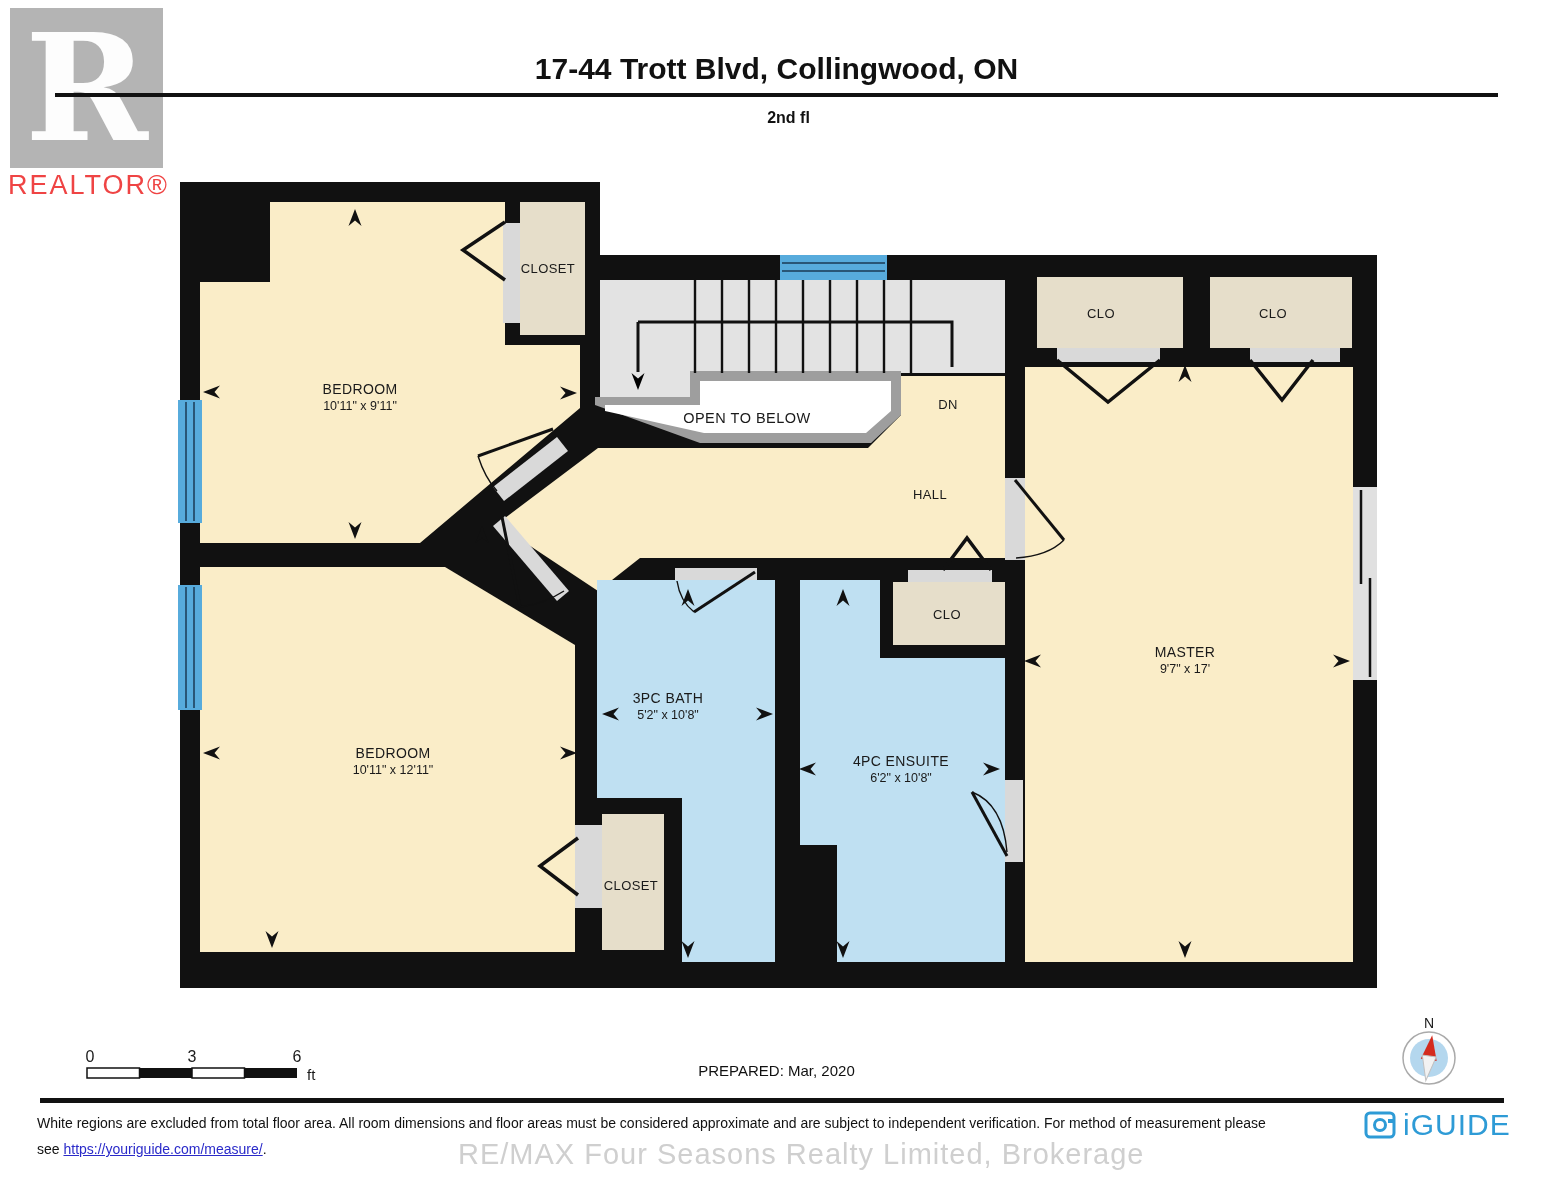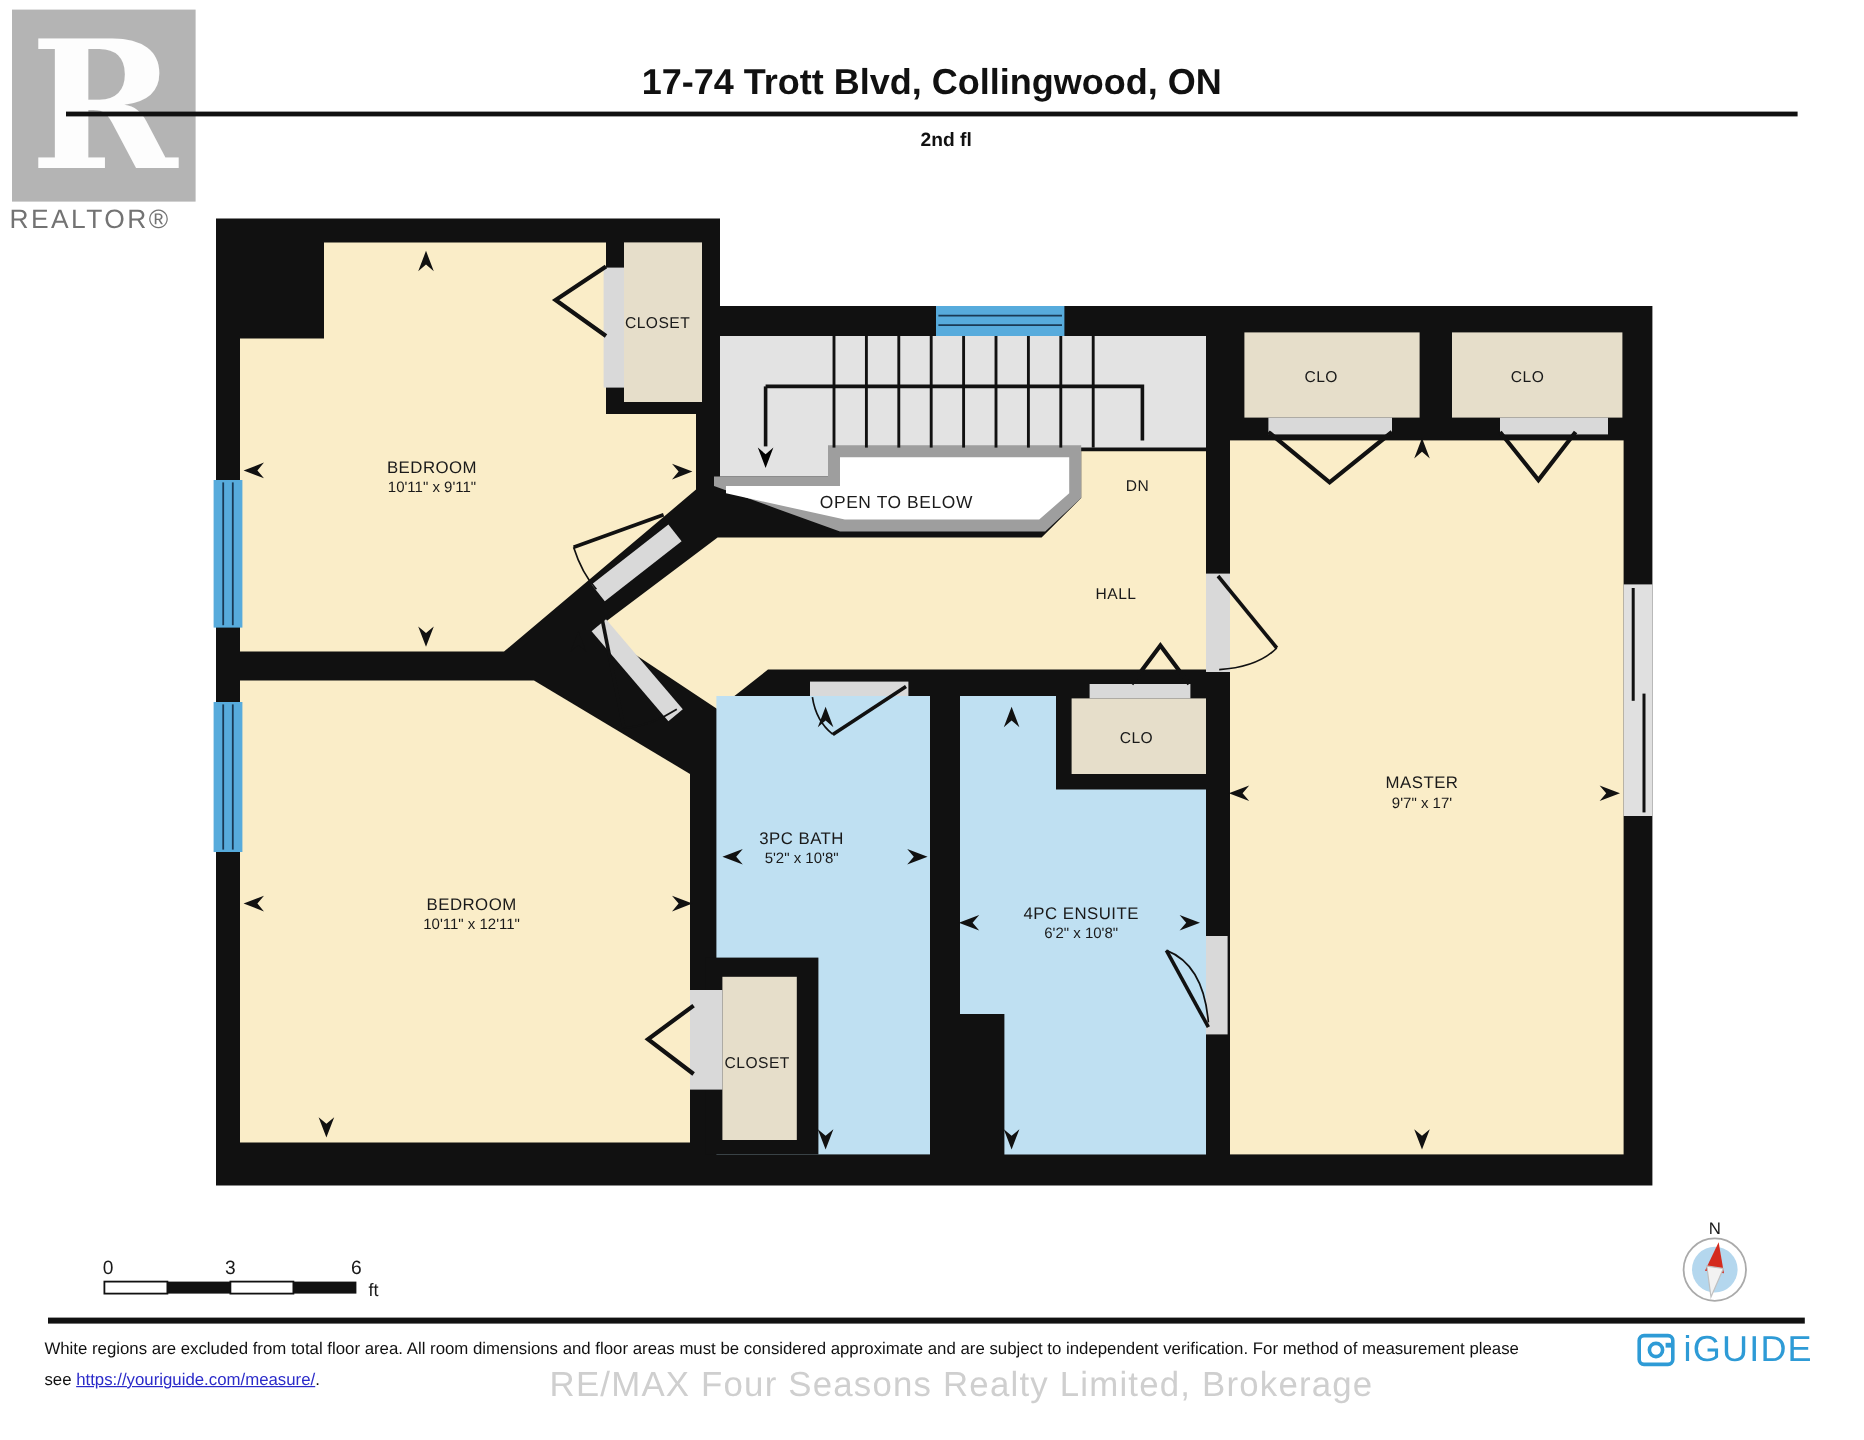--- a/index.html
+++ b/index.html
@@ -2,21 +2,21 @@
 <html><head>
 <meta charset="utf-8">
 <style>
   html,body{margin:0;padding:0;background:#fff;}
   #page{position:relative;width:1553px;height:1200px;background:#fff;overflow:hidden;
         font-family:"Liberation Sans",sans-serif;color:#111;}
   
   #realtor-logo{position:absolute;left:10px;top:8px;width:153px;height:160px;background:#b4b4b4;
     display:flex;align-items:center;justify-content:center;}
   #realtor-logo .r{font-family:"DejaVu Serif",serif;font-weight:bold;font-size:148px;line-height:150px;color:#fdfdfd;}
-  #realtor-brand{position:absolute;left:8px;top:170px;width:170px;font-size:22px;letter-spacing:2px;color:#737373;}
+  #realtor-brand{position:absolute;left:8px;top:170px;width:170px;font-size:27px;letter-spacing:2px;color:#ef4444;}
   #page-title{position:absolute;left:0;top:52px;width:100%;text-align:center;font-size:30px;font-weight:bold;}
   #header-rule{position:absolute;left:55px;top:93px;width:1443px;height:4px;background:#111;}
   #subtitle{position:absolute;left:0;top:109px;width:100%;display:flex;justify-content:center;gap:13px;font-size:16px;margin-left:12px;}
   #subtitle .fl{font-weight:bold;}
   #subtitle .areas div{line-height:25px;}
   
   #plan{position:absolute;left:0;top:0;}
   text{font-family:"Liberation Sans",sans-serif;fill:#1a1a1a;}
   .room-label{font-size:14px;letter-spacing:.4px;}
   .dim-label{font-size:12.5px;}
@@ -46,21 +46,21 @@
 </style>
 </head>
 <body>
 
 <div id="page">
 
   <div id="realtor-logo">
     <span class="r">R</span>
   </div>
   <div id="realtor-brand">REALTOR®</div>
-  <div id="page-title">17-74 Trott Blvd, Collingwood, ON</div>
+  <div id="page-title">17-44 Trott Blvd, Collingwood, ON</div>
   <div id="header-rule"></div>
   <div id="subtitle">
     <div class="fl">2nd fl</div>
   </div>
 
   <svg id="plan" width="1553" height="1200" viewBox="0 0 1553 1200">
     <defs>
       <path id="arr" d="M0,0 L-17,-6.5 L-11.5,0 L-17,6.5 Z"></path>
     </defs>
 
@@ -213,20 +213,21 @@
       <text text-anchor="middle" x="1429" y="1028" font-size="14">N</text>
       <circle cx="1429" cy="1058" r="26" fill="#ffffff" stroke="#aaaaaa" stroke-width="1.5"></circle>
       <circle cx="1429" cy="1058" r="19" fill="#B4D7EE"></circle>
       <g transform="rotate(8 1429 1058)">
         <polygon points="1429,1035 1421,1060 1437,1060" fill="#D42B1E"></polygon>
         <polygon points="1429,1081 1422,1056 1436,1056" fill="#f2f2f2" stroke="#c0c0c0" stroke-width="1"></polygon>
       </g>
     </g>
   </svg>
 
+  <div id="prepared">PREPARED: Mar, 2020</div>
   <div id="footer-rule"></div>
   <div id="watermark">RE/MAX Four Seasons Realty Limited, Brokerage</div>
   <div id="disclaimer">
     <span>White regions are excluded from total floor area. All room dimensions and floor areas must be considered approximate and are subject to independent verification. For method of measurement please</span><br>
     <span>see </span><a href="#">https://youriguide.com/measure/</a><span>.</span>
   </div>
   <div id="iguide">
     <svg width="34" height="30" viewBox="0 0 34 30">
       <rect x="2" y="3" width="28" height="24" rx="4" fill="none" stroke="#2E9BD6" stroke-width="3"></rect>
       <circle cx="16" cy="15" r="5.5" fill="none" stroke="#2E9BD6" stroke-width="3"></circle>

